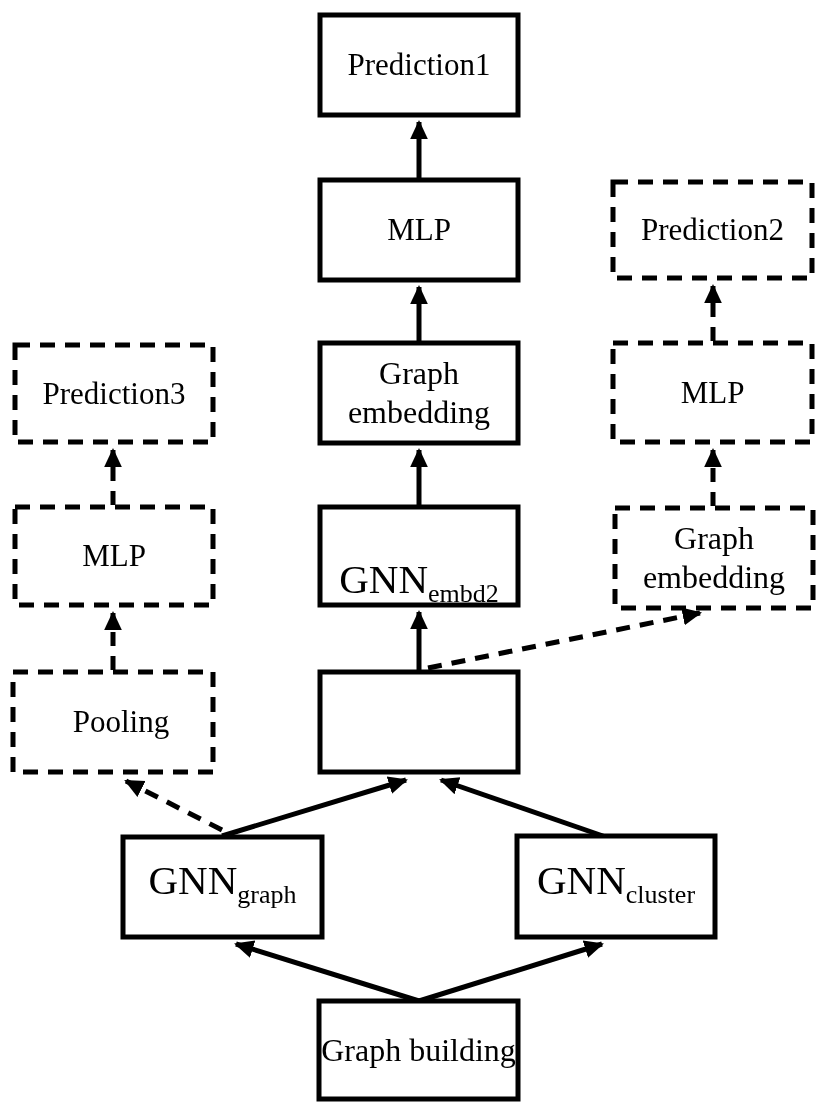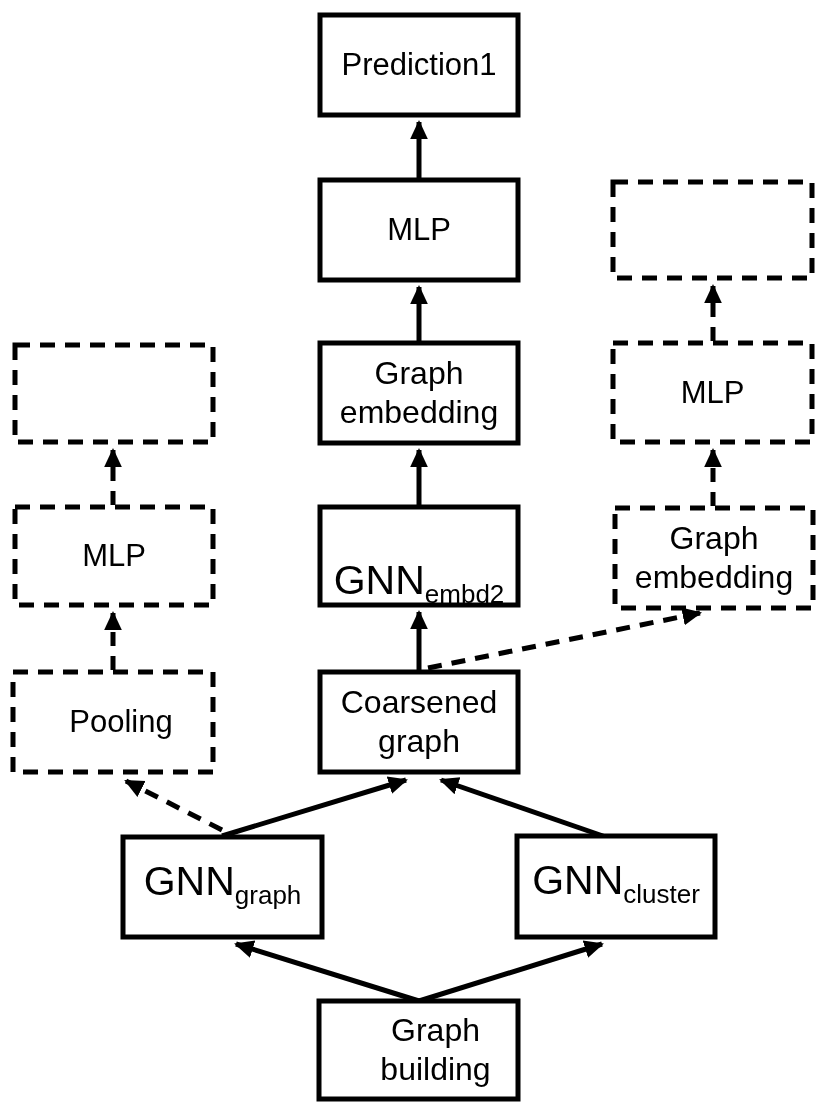--- a/index.html
+++ b/index.html
@@ -5,21 +5,21 @@
   html, body {
     margin: 0;
     padding: 0;
     background: #ffffff;
   }
   .canvas {
     position: relative;
     width: 831px;
     height: 1112px;
     background: #ffffff;
-    font-family: Liberation Sans, sans-serif;
+    font-family: Liberation Serif, serif;
     color: #000000;
     overflow: hidden;
   }
   .canvas svg {
     position: absolute;
     left: 0;
     top: 0;
   }
   .box-label {
     position: absolute;
@@ -109,45 +109,48 @@
   </div>
 
   <div class="box-label twoline" style="left:320px; top:343px; width:198px; height:100px;">
     <span>Graph embedding</span>
   </div>
 
   <div class="box-label" style="left:320px; top:537px; width:198px; height:98px;">
     <span class="nowrap"><span class="gnn-base">GNN</span><span class="gnn-sub">embd2</span></span>
   </div>
 
-  <div class="box-label twoline" style="left:320px; top:672px; width:198px; height:100px;">
-    <span>Coarsened graph</span>
-  </div>
 
   <div class="box-label" style="left:123px; top:837px; width:199px; height:100px;">
     <span class="nowrap"><span class="gnn-base">GNN</span><span class="gnn-sub">graph</span></span>
   </div>
 
   <div class="box-label" style="left:517px; top:836px; width:198px; height:101px;align-items:center;">
     <span class="nowrap"><span class="gnn-base">GNN</span><span class="gnn-sub">cluster</span></span>
   </div>
 
-  <div class="box-label twoline" style="left:336px; top:1001px; width:199px; height:98px;">
+  <div class="box-label twoline" style="left:319px; top:1001px; width:199px; height:98px;">
     <span>Graph building</span>
   </div>
 
+  <div class="box-label" style="left:15px; top:345px; width:198px; height:97px;">
+    <span>Prediction3</span>
+  </div>
 
   <div class="box-label" style="left:15px; top:507px; width:198px; height:98px;">
     <span>MLP</span>
   </div>
 
   <div class="box-label" style="left:21px; top:672px; width:200px; height:100px;align-items:center;">
     <span>Pooling</span>
   </div>
 
+  <div class="box-label" style="left:613px; top:182px; width:199px; height:96px;">
+    <span>Prediction2</span>
+  </div>
 
   <div class="box-label" style="left:613px; top:343px; width:199px; height:99px;">
     <span>MLP</span>
   </div>
 
   <div class="box-label twoline" style="left:615px; top:508px; width:198px; height:100px;">
     <span>Graph embedding</span>
   </div>
 
 </div>

